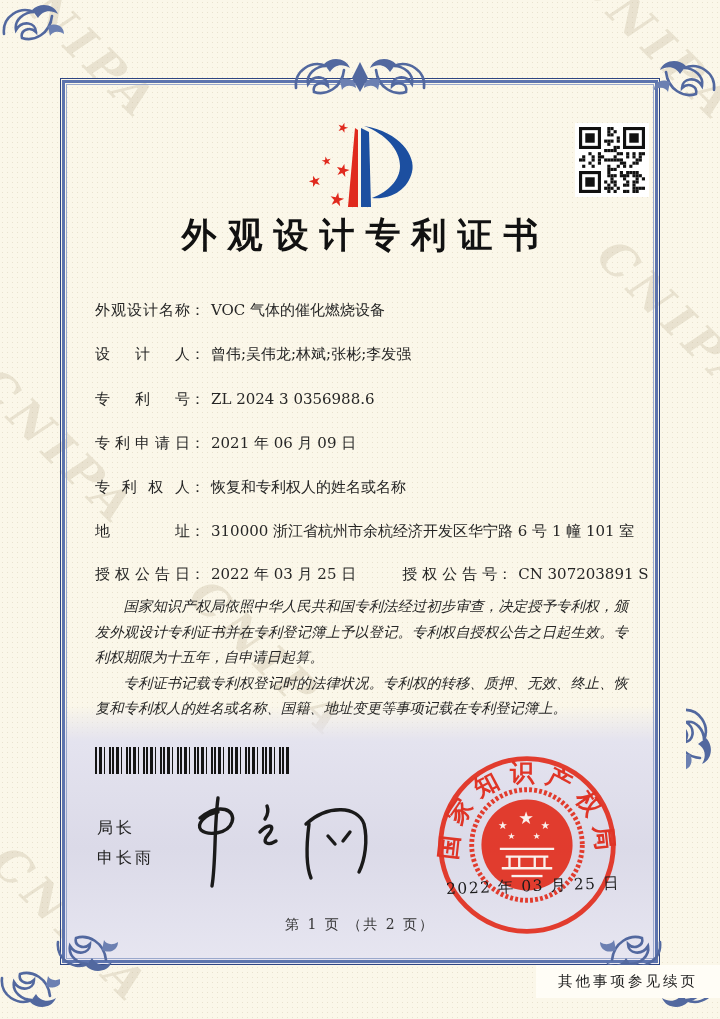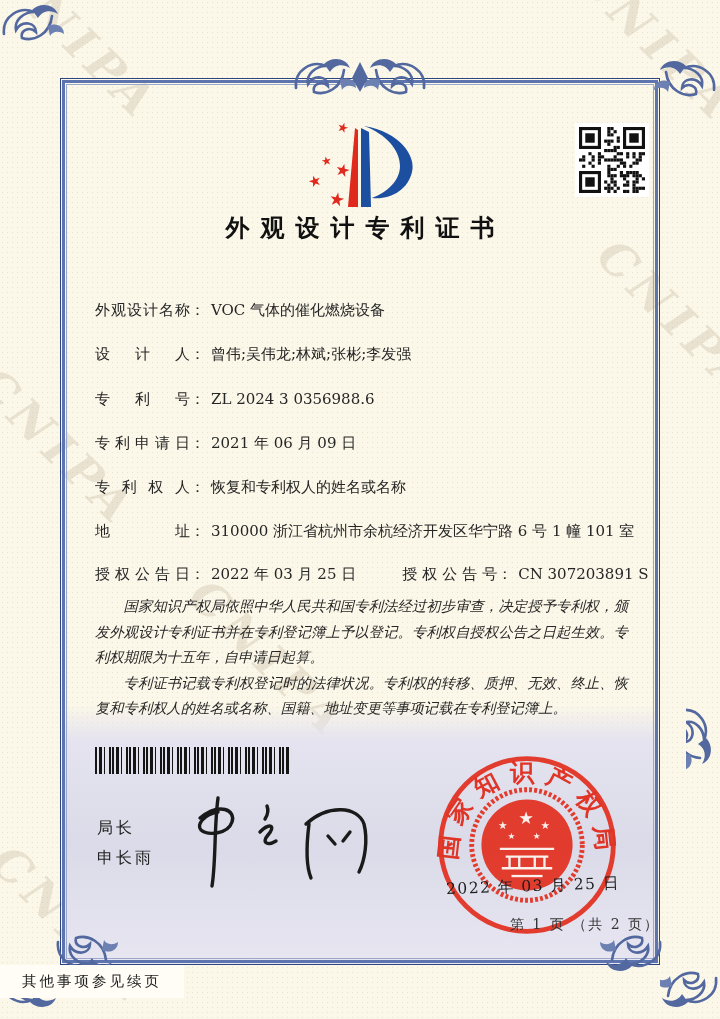--- a/index.html
+++ b/index.html
@@ -23,21 +23,21 @@
   .frame::before{content:'';position:absolute;inset:1px;border:3px solid #5d74ae;}
   .frame::after{content:'';position:absolute;inset:5px;border:1px solid #9aa8cc;}
   .tint{
     position:absolute;left:63px;top:705px;width:594px;height:259px;
     background:linear-gradient(180deg, rgba(228,227,239,0) 0%, #e4e3ef 14%, #dbdae8 55%, #e7e6f1 100%);
   }
   .cert-no{position:absolute;left:95px;top:118px;font-size:15px;letter-spacing:3px;color:#222;}
   .logo{position:absolute;left:292px;top:110px;width:136px;height:104px;}
   .title{
     position:absolute;left:60px;top:212px;width:600px;text-align:center;
-    font-size:24px;font-weight:bold;letter-spacing:11px;text-indent:11px;color:#111;
+    font-size:35px;font-weight:bold;letter-spacing:11px;text-indent:11px;color:#111;
   }
   .qr{position:absolute;left:575px;top:123px;width:74px;height:74px;background:#fff;
       display:flex;align-items:center;justify-content:center;}
   .frow{position:absolute;left:95px;width:535px;font-size:15px;line-height:20px;color:#262626;white-space:nowrap;}
   .flabel{display:inline-block;width:95px;text-align:justify;text-align-last:justify;vertical-align:top;}
   .fvalue{margin-left:6px;text-align:right;}
   .grant2{margin-left:46px;}
   .paras{position:absolute;left:95px;top:594px;width:533px;font-size:14.3px;
          line-height:25.6px;text-align:justify;color:#262626;font-style:italic;}
   .paras p{margin:0;text-indent:2em;}
@@ -49,23 +49,23 @@
       #151515 9px 10px, transparent 10px 14px,
       #151515 14px 16px, transparent 16px 17px);
   }
   .signer{position:absolute;left:97px;font-size:16px;font-weight:400;letter-spacing:3px;color:#222;}
   .sig{position:absolute;left:188px;top:788px;width:210px;height:104px;}
   .seal{position:absolute;left:430px;top:748px;width:194px;height:194px;opacity:.93;}
   .seal-date{
     position:absolute;left:446px;top:876px;font-size:15.5px;letter-spacing:1.5px;color:#1c1c1c;
     transform:rotate(-2deg);white-space:nowrap;
   }
-  .page-info{position:absolute;left:60px;top:916px;width:600px;text-align:right;
+  .page-info{position:absolute;left:60px;top:916px;width:600px;text-align:center;
              font-size:14px;letter-spacing:2px;color:#333;}
-  .cont-note{position:absolute;left:0;top:965px;width:720px;text-align:left;}
+  .cont-note{position:absolute;left:0;top:965px;width:720px;text-align:right;}
   .cont-note span{display:inline-block;background:#fffdf6;padding:7px 22px;font-size:14.5px;
                   letter-spacing:3px;color:#222;}
   .orn{position:absolute;color:#52689f;}
   svg text.star{font-family:"DejaVu Sans",sans-serif;}
 </style>
 </head>
 <body>
 
 <div class="page">
 

